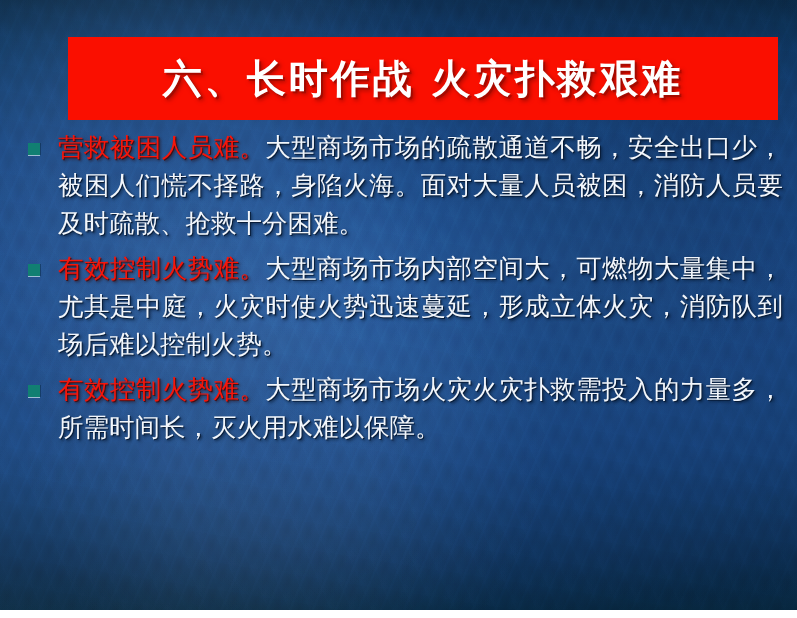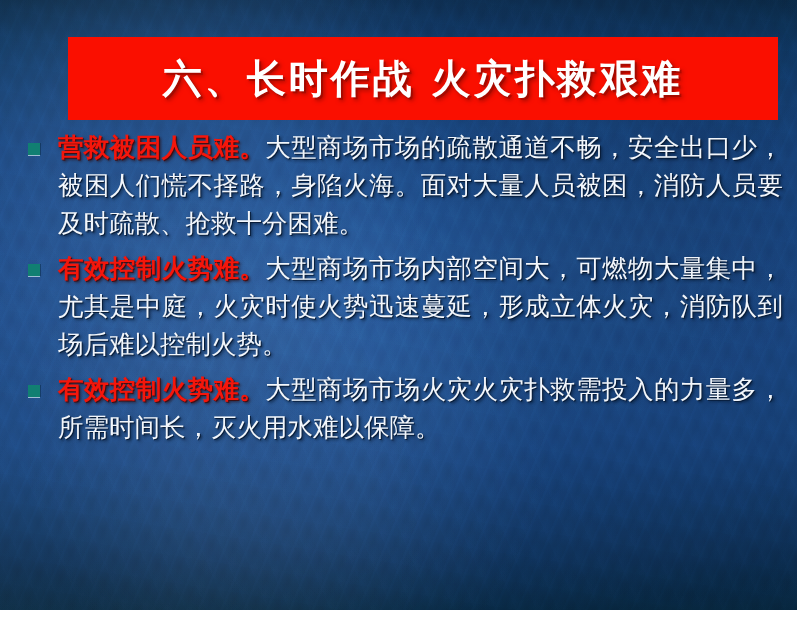--- a/index.html
+++ b/index.html
@@ -132,21 +132,21 @@
     color: #f2f6fb;
     text-align: justify;
     text-justify: inter-character;
     text-shadow:
        1px 1px 0 rgba(6,24,48,0.85),
        2px 2px 3px rgba(2,14,32,0.70);
     letter-spacing: 0px;
   }
   .lead {
     color: #f5160b;
-    font-weight: bold;
+    font-weight: normal;
     text-shadow:
        1px 1px 0 rgba(70,6,4,0.80),
        2px 2px 3px rgba(40,4,2,0.65);
   }
   #bottom-strip {
     position: absolute;
     left: 0;
     top: 610px;
     width: 797px;
     height: 8px;

